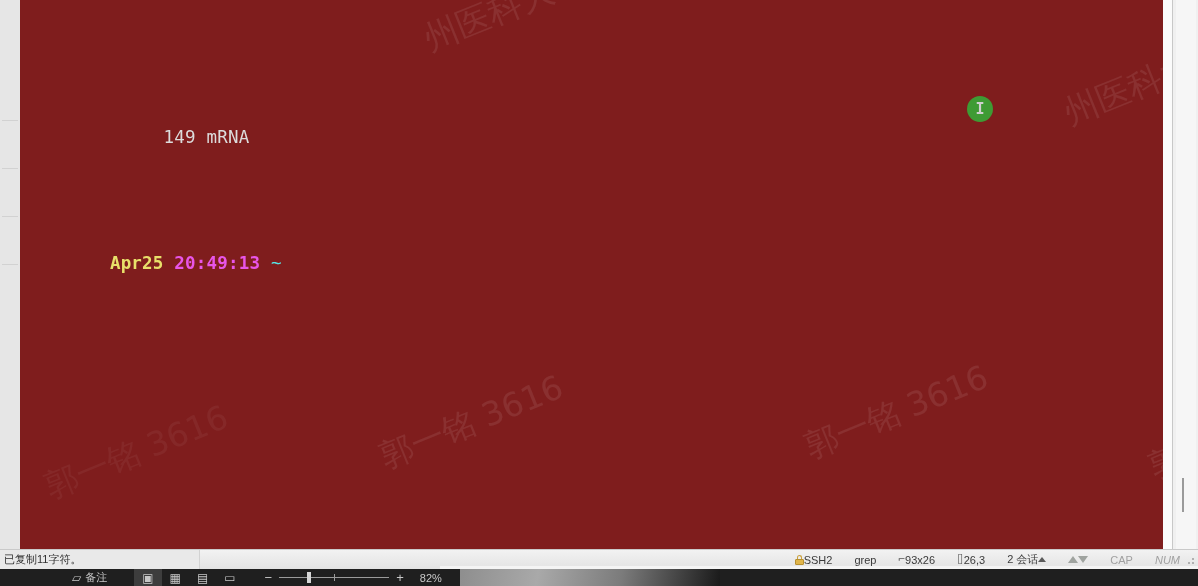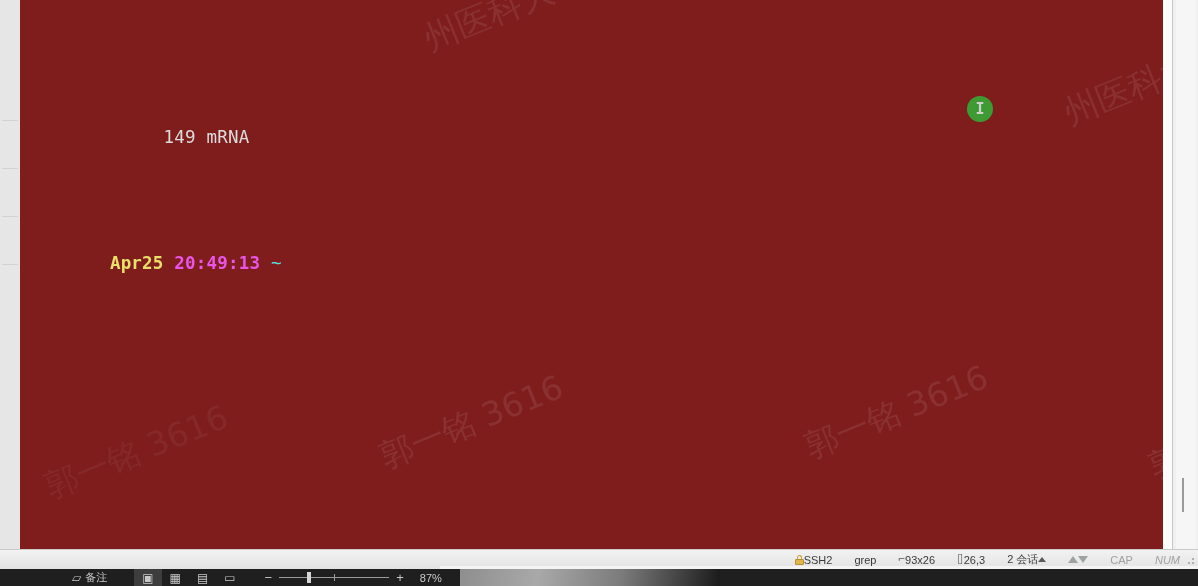--- a/index.html
+++ b/index.html
@@ -219,20 +219,23 @@
   <div class="term-scrollbar">
     <div class="sb-track"></div>
     <div class="sb-thumb"></div>
   </div>
 
   <div class="cursor-hl">
     <span class="ibeam">I</span>
   </div>
 
   <div class="statusbar">
+    <div class="sb-left">
+      <span>已复制11字符。</span>
+    </div>
     <div class="sb-spacer"></div>
 
     <div class="sb-cell">
       <span class="lock-icon">
         <span class="shackle"></span>
           <span class="body"></span>
       </span>
       <span>SSH2</span>
     </div>
 
@@ -301,21 +304,21 @@
     <div class="zoom-slider">
       <span class="zs-sign">−</span>
       <span class="zs-line">
         <span class="tick" style="left:55px"></span>
         <span class="zs-handle" style="left:28px"></span>
       </span>
       <span class="zs-sign">+</span>
     </div>
 
     <span class="ppt-item">
-      <span>87%</span>
+      <span>82%</span>
     </span>
 
     <span class="ppt-item">
       <span class="glyph">✥</span>
     </span>
 
     <span class="ppt-item">
       <span class="glyph" style="font-size:9px">▾</span>
     </span>
   </div>

